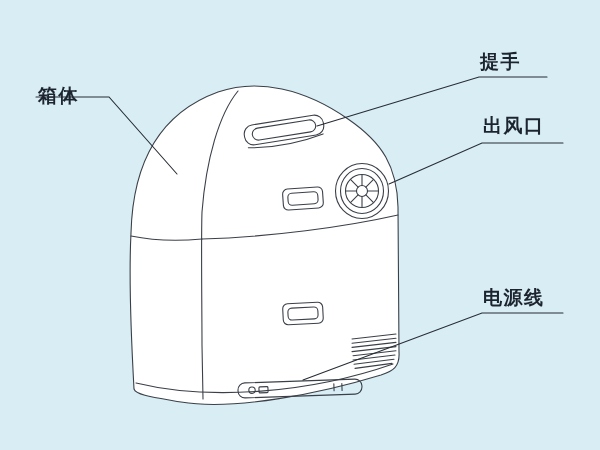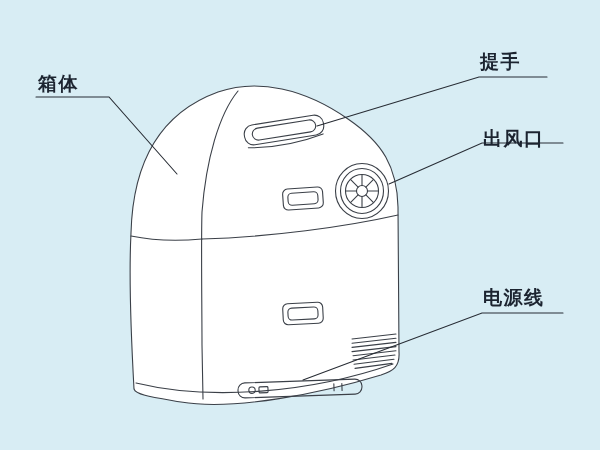--- a/index.html
+++ b/index.html
@@ -21,23 +21,23 @@
   }
   .label {
     position: absolute;
     font-size: 19px;
     font-weight: 600;
     color: #1c2430;
     letter-spacing: 1.5px;
     white-space: nowrap;
     line-height: 1.2;
   }
-  .label-body   { left: 38px;  top: 72px;  }
+  .label-body   { left: 38px;  top: 84px;  }
   .label-handle { left: 480px; top: 50px; text-align: right;  }
-  .label-outlet { left: 483px; top: 127px; }
+  .label-outlet { left: 483px; top: 115px; font-family: Liberation Serif, serif; }
   .label-power  { left: 483px; top: 286px; text-align: center; }
 </style>
 </head>
 <body>
 
 <div class="stage">
 
   <svg width="600" height="450" viewBox="0 0 600 450">
 
     <g stroke="#3b4048" stroke-width="1.1" fill="none" stroke-linecap="round" stroke-linejoin="round">

